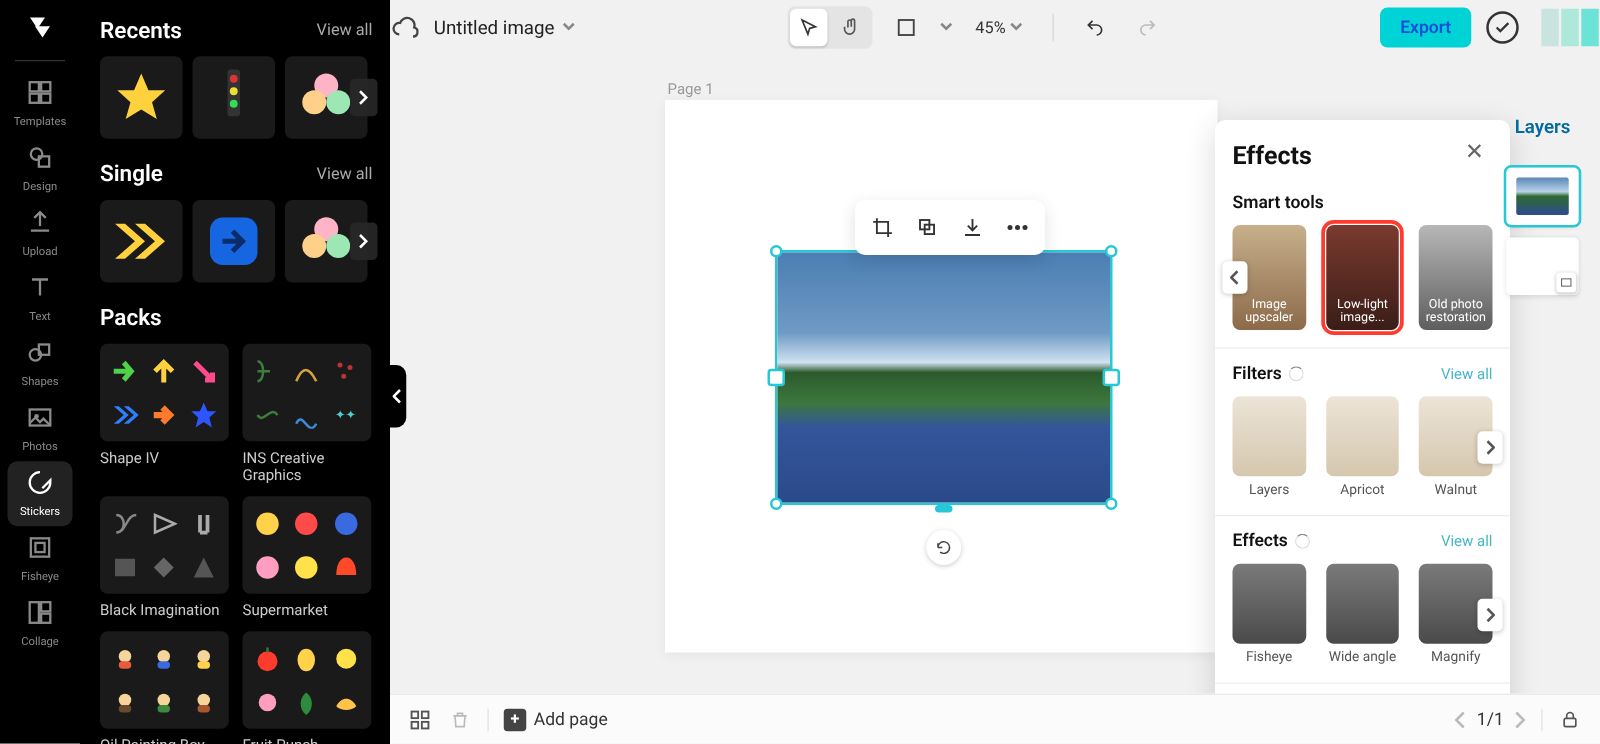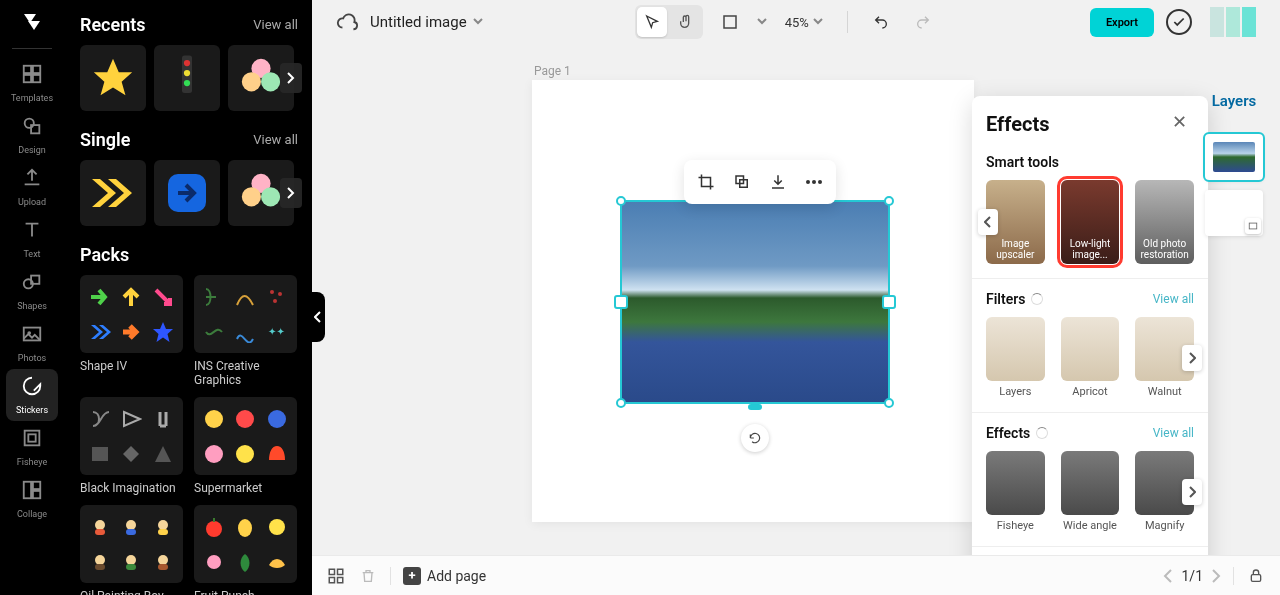--- a/index.html
+++ b/index.html
@@ -139,21 +139,21 @@
       left: 312px;
       top: 0;
       right: 0;
       height: 100%;
       background: #f1f1f1;
     }
     .top-bar {
       height: 44px;
       display: flex;
       align-items: center;
-      padding: 0 24px;
+      padding: 0 1px;
       gap: 12px;
       background: #f1f1f1;
     }
     .tb-cloud {
       width: 22px;
       height: 22px;
       color: #444;
     }
     .tb-title {
       font-size: 15px;
@@ -197,25 +197,25 @@
     .tb-sep {
       width: 1px;
       height: 22px;
       background: #d5d5d5;
       margin: 0 6px;
     }
     .tb-undo { color: #333; }
     .tb-redo { color: #bbb; }
     .export-btn {
       background: #00d3d6;
-      color: #000000;
+      color: #1d4ed8;
       font-weight: 600;
       padding: 8px 16px;
       border-radius: 6px;
-      font-size: 11px;
+      font-size: 14px;
       cursor: pointer;
     }
     .tb-done {
       width: 26px;
       height: 26px;
       border-radius: 50%;
       border: 2px solid #333;
       display: flex;
       align-items: center;
       justify-content: center;

